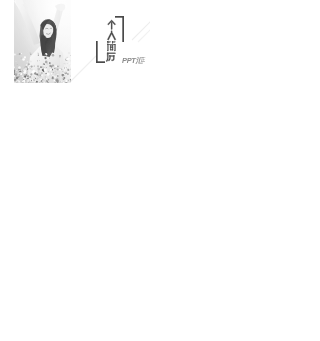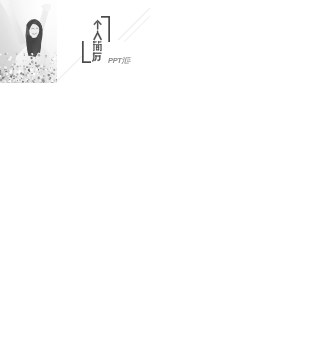--- a/index.html
+++ b/index.html
@@ -1,18 +1,18 @@
 <!DOCTYPE html>
 <html><head>
 <meta charset="utf-8">
 <title>PPT Template Preview</title>
 <style>
 html,body{margin:0;padding:0;background:#ffffff;}
 body{width:150px;height:341px;overflow:hidden;font-family:"Liberation Sans",sans-serif;}
-.page{position:relative;width:150px;height:341px;background:#fff;}
+.page{position:relative;width:150px;height:341px;background:#fff;padding-left:14px;}
 .slide{position:absolute;background:#fff;overflow:hidden;}
 svg{display:block;}
 </style>
 </head>
 <body>
 
 <div class="page">
 
   <div class="slide cover">
     <svg class="coversvg" width="150" height="83" viewBox="0 0 150 83">

